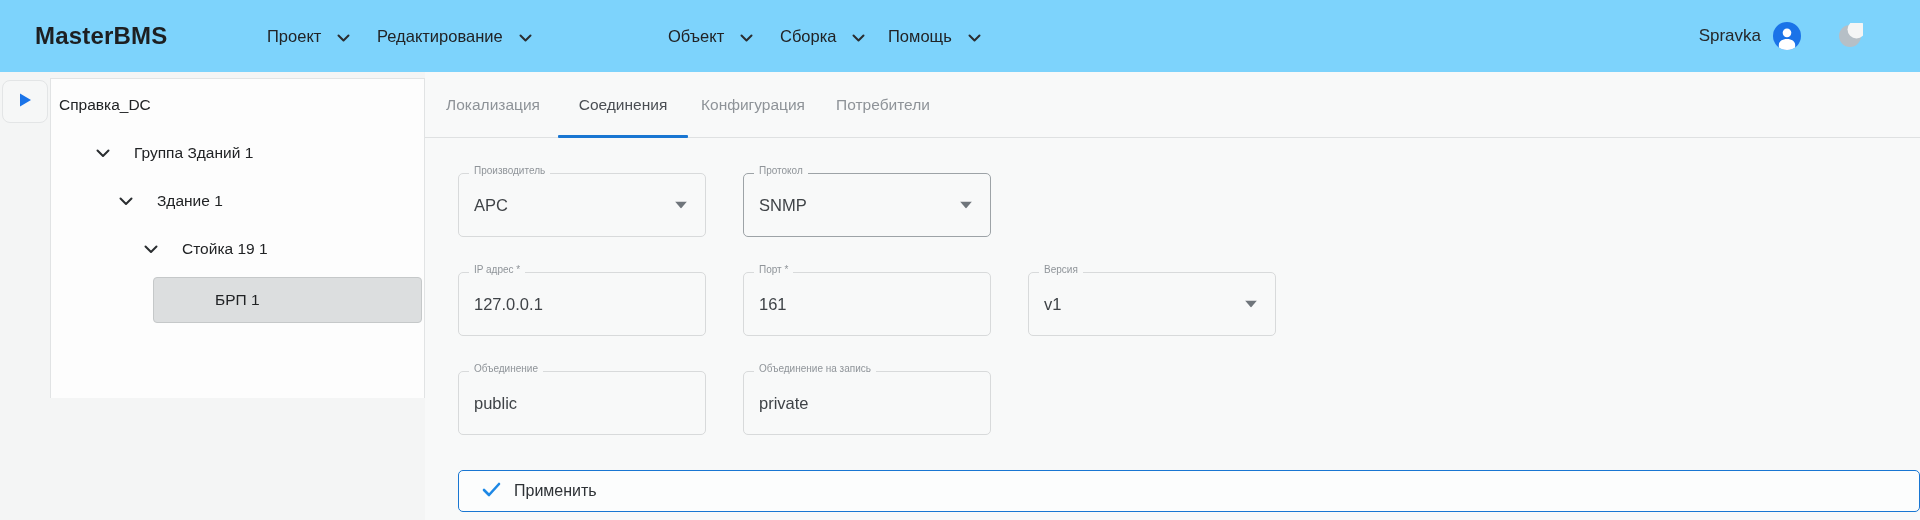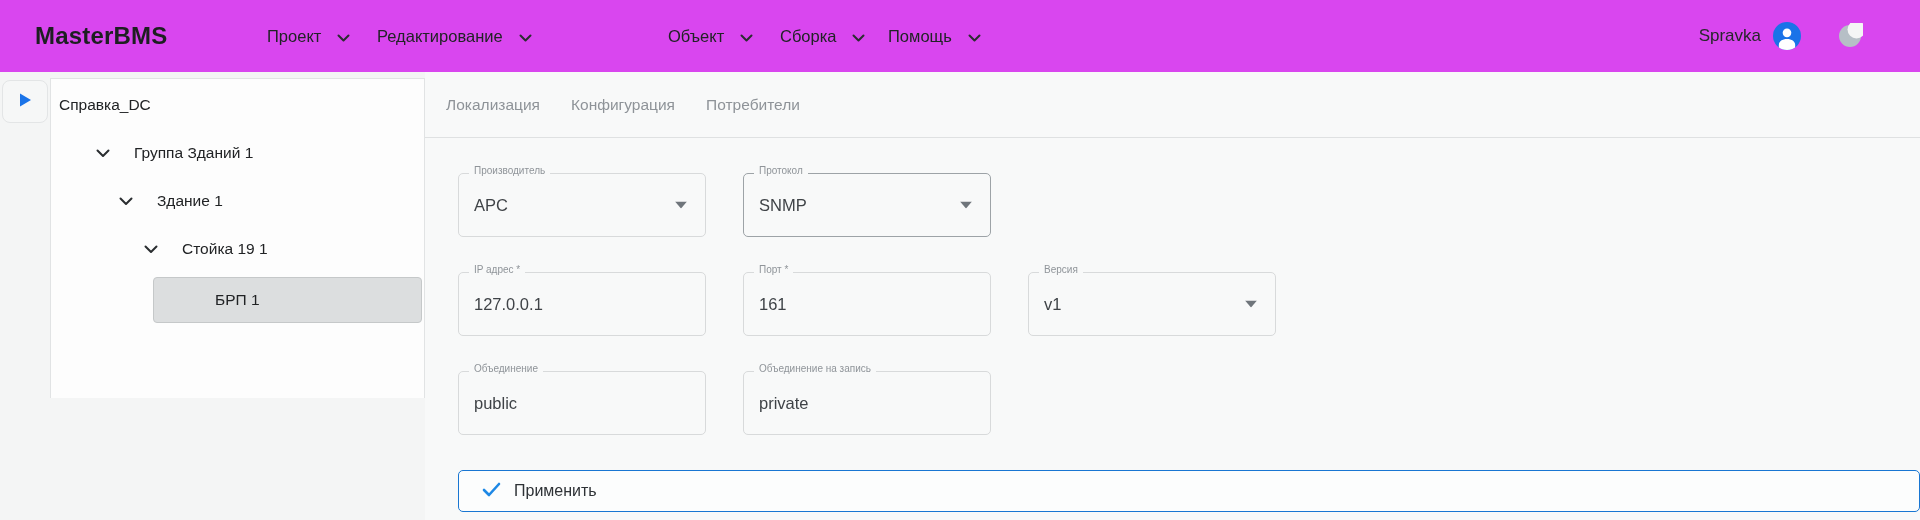--- a/index.html
+++ b/index.html
@@ -5,21 +5,21 @@
   * { margin:0; padding:0; box-sizing:border-box; }
   html,body { width:1920px; height:520px; overflow:hidden; }
   body {
     font-family:"Liberation Sans","DejaVu Sans",sans-serif;
     background:#f4f5f5;
     color:#26282a;
     position:relative;
   }
 
   
-  .topbar{ position:absolute; left:0; top:0; width:1920px; height:72px; background:#d946ef; }
+  .topbar{ position:absolute; left:0; top:0; width:1920px; height:72px; background:#7dd3fc; }
   .logo{ position:absolute; left:35px; top:0; height:72px; display:flex; align-items:center;
          font-size:24px; font-weight:bold; color:#1d1f21; letter-spacing:.2px; }
   .menu-item{ position:absolute; top:0; height:72px; display:flex; align-items:center; gap:16px;
               font-size:16.5px; color:#212326; cursor:pointer; }
   .menu-item svg{ margin-top:2px; }
   .m0{ left:267px; } .m1{ left:377px; } .m2{ left:668px; } .m3{ left:780px; } .m4{ left:888px; }
 
   .topbar-right{ position:absolute; right:57px; top:0; height:72px; display:flex; align-items:center; }
   .username{ font-size:17px; color:#26282a; margin-right:12px; }
   .avatar{ width:28px; height:28px; cursor:pointer; }
@@ -180,20 +180,23 @@
     <span>БРП 1</span>
   </div>
 </div>
 
 <div class="main">
 
   <div class="tabs-area">
     <div class="tab">
       <span>Локализация</span>
     </div>
+    <div class="tab active">
+      <span>Соединения</span>
+    </div>
     <div class="tab">
       <span>Конфигурация</span>
     </div>
     <div class="tab">
       <span>Потребители</span>
     </div>
   </div>
 
   <div class="form-area">
 

